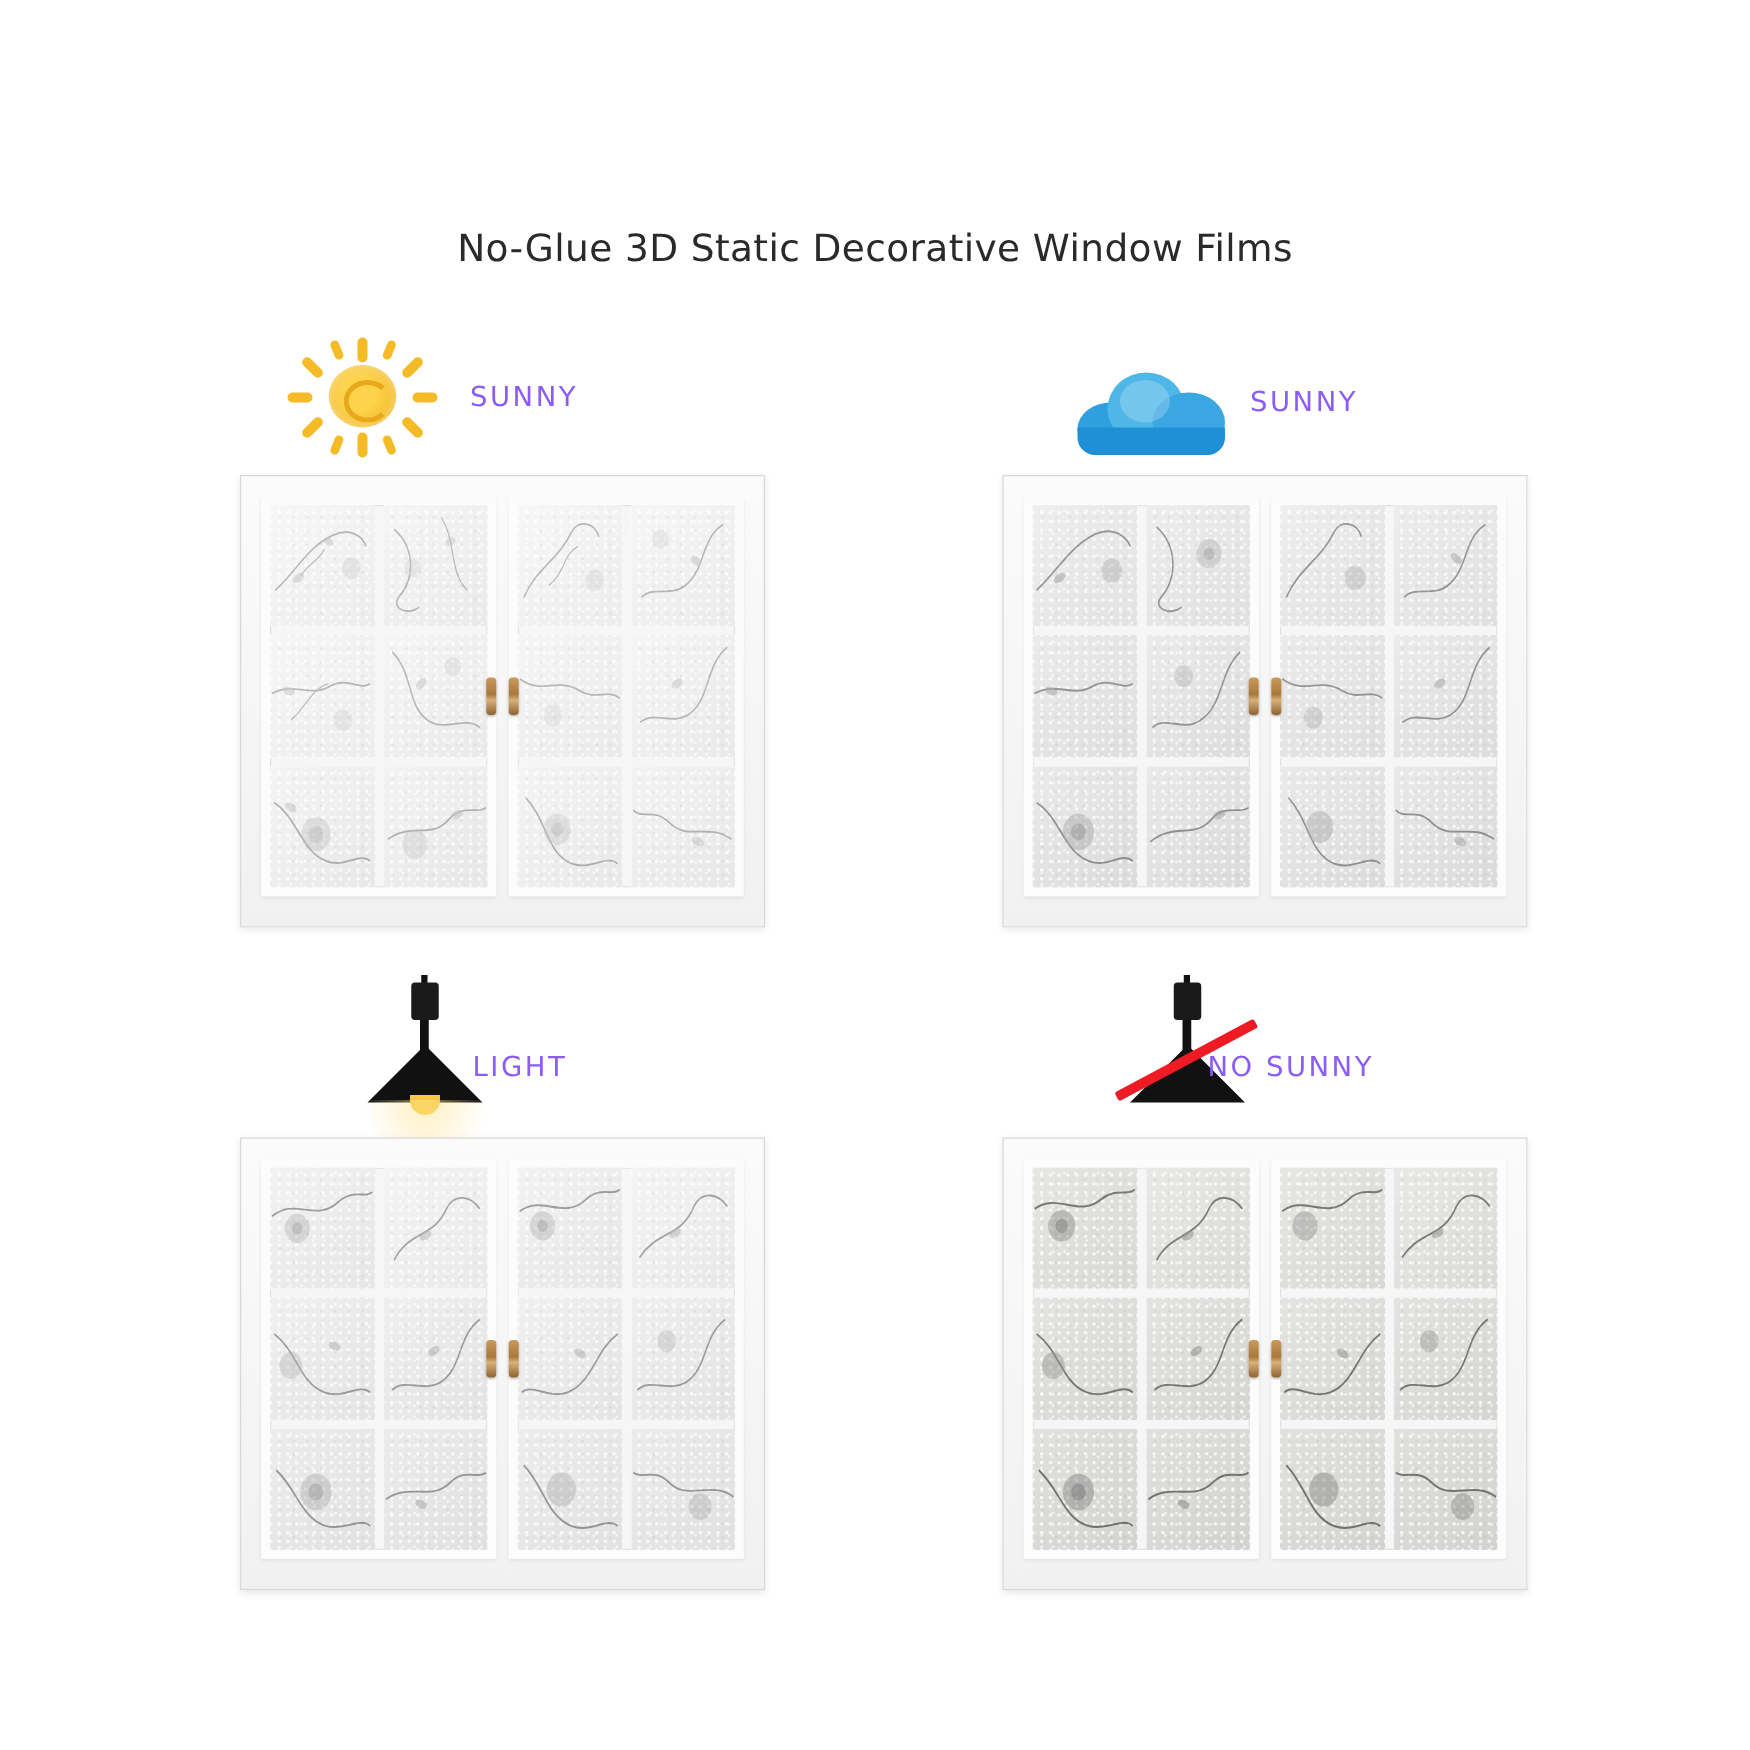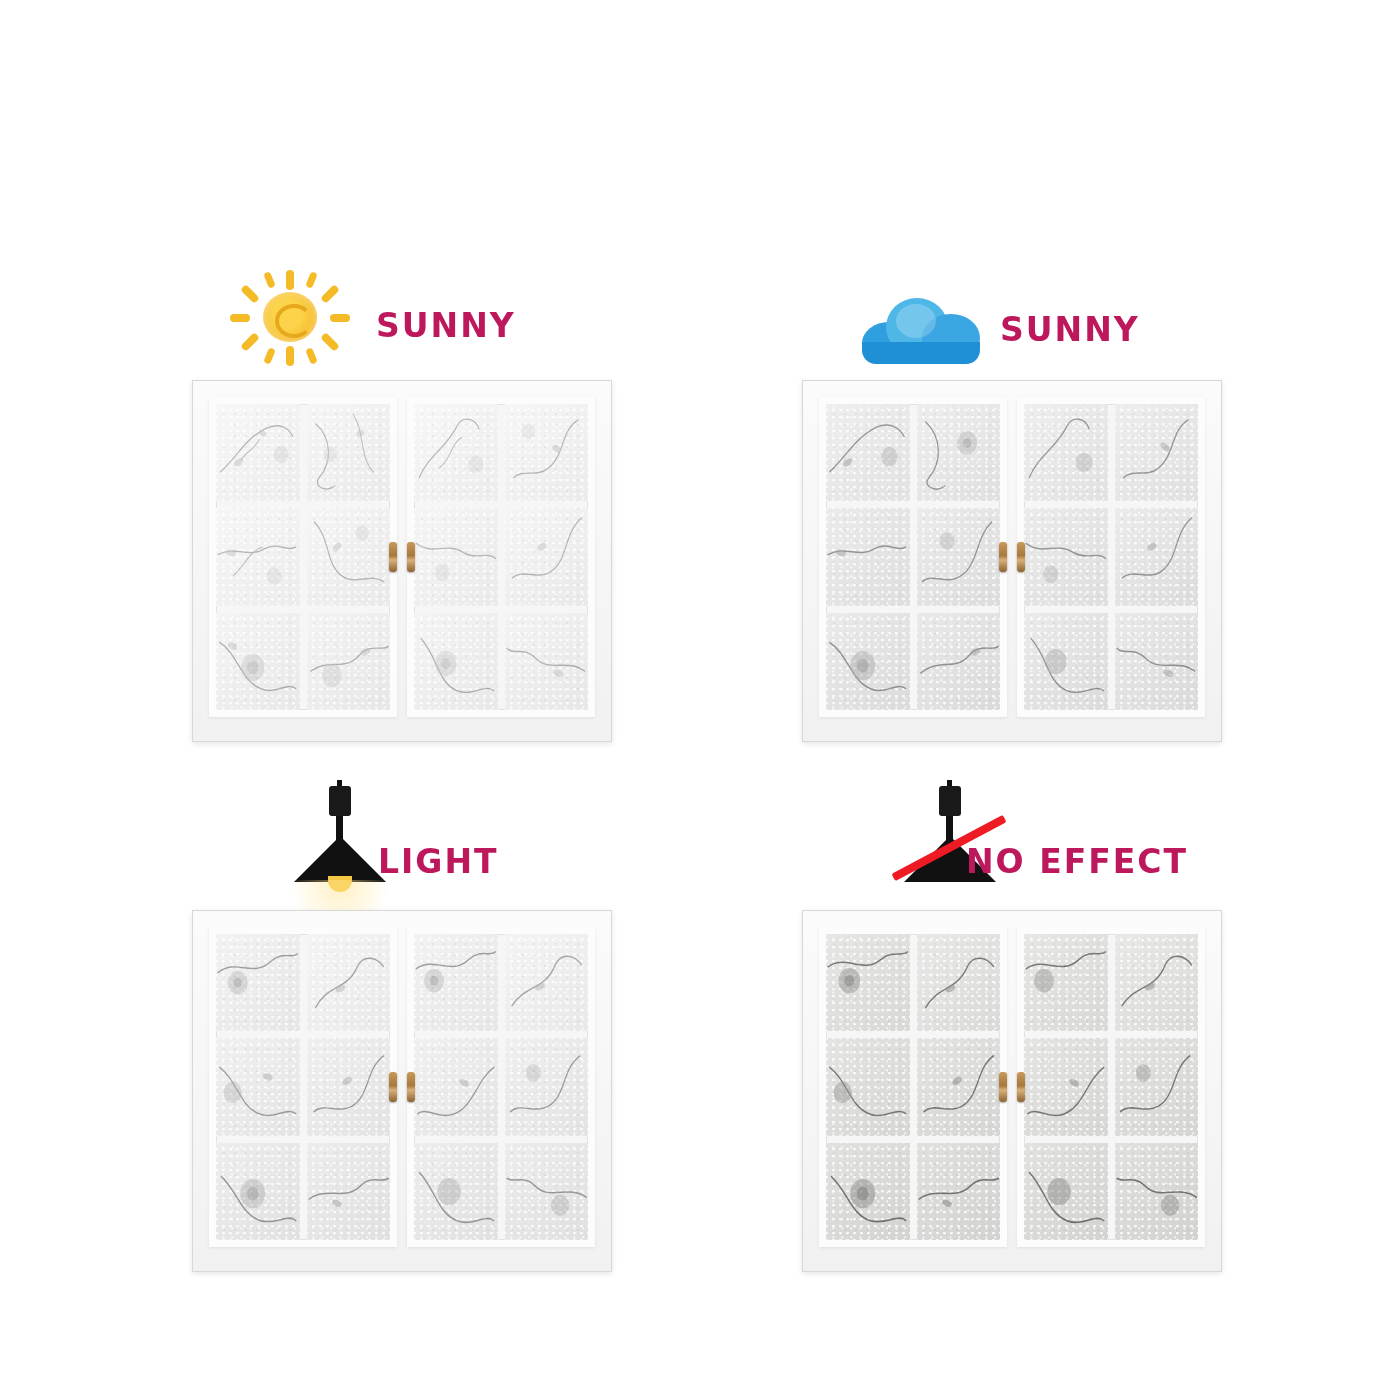--- a/index.html
+++ b/index.html
@@ -43,25 +43,24 @@
     letter-spacing: 0.3px;
   }
 
   
   .panel {
     position: absolute;
   }
   .panel-label {
     position: absolute;
     font-family: "DejaVu Sans", sans-serif;
-    font-size: 33px;
+    font-size: 22px;
     letter-spacing: 2px;
-    color: #be185d;
+    color: #8b5cf6;
     white-space: nowrap;
-    font-weight: bold;
   }
 
   
   .window {
     position: absolute;
     width: 420px;
     height: 362px;
     background: linear-gradient(180deg,#fbfbfb 0%, #f1f1f1 100%);
     border: 1px solid #d8d8d8;
     box-shadow: 0 2px 6px rgba(0,0,0,0.10);
@@ -228,20 +227,21 @@
     transform: rotate(-28deg);
     border-radius: 2px;
     z-index: 9;
   }
 </style>
 </head>
 <body>
 
 <div class="page">
 
+  <div class="subtitle">No-Glue 3D Static Decorative Window Films</div>
 
   <div class="panel" style="left:180px; top:270px; width:460px; height:480px;">
 
     <div class="icon-wrap" style="left:50px; top:0;">
       <div class="sun">
         <div class="ray" style="left:56px; top:0;   width:8px; height:20px;"></div>
         <div class="ray" style="left:56px; top:76px;width:8px; height:20px;"></div>
         <div class="ray" style="left:0px;  top:44px;width:20px;height:8px;"></div>
         <div class="ray" style="left:100px;top:44px;width:20px;height:8px;"></div>
         <div class="ray" style="left:16px; top:14px;width:8px; height:20px; transform:rotate(-45deg);"></div>
@@ -650,21 +650,21 @@
     <div class="icon-wrap" style="left:100px; top:0;">
       <div class="lamp">
         <div class="cord"></div>
         <div class="cap"></div>
         <div class="rod"></div>
         <div class="shade"></div>
         <div class="slash"></div>
       </div>
     </div>
 
-    <div class="panel-label" style="left:176px; top:62px;">NO EFFECT</div>
+    <div class="panel-label" style="left:176px; top:62px;">NO SUNNY</div>
 
     <div class="window" style="left:12px; top:130px;">
       <div class="window-inner">
         <div class="sash">
           <div class="pane">
               <div class="pane-glass" style="background:linear-gradient(135deg,#e6e6e4,#d8d8d6)"></div>
               <div class="frost"></div>
             <svg viewBox="0 0 100 100" preserveAspectRatio="none" style="position:absolute;inset:0;width:100%;height:100%;opacity:0.72">
               <path d="M2 34 C24 20 44 42 66 26 C80 16 92 24 98 18" stroke="#4f4f4f" stroke-width="1.6" fill="none"></path>
               <circle cx="28" cy="48" r="13" fill="#7e7e7e" opacity="0.55"></circle>

